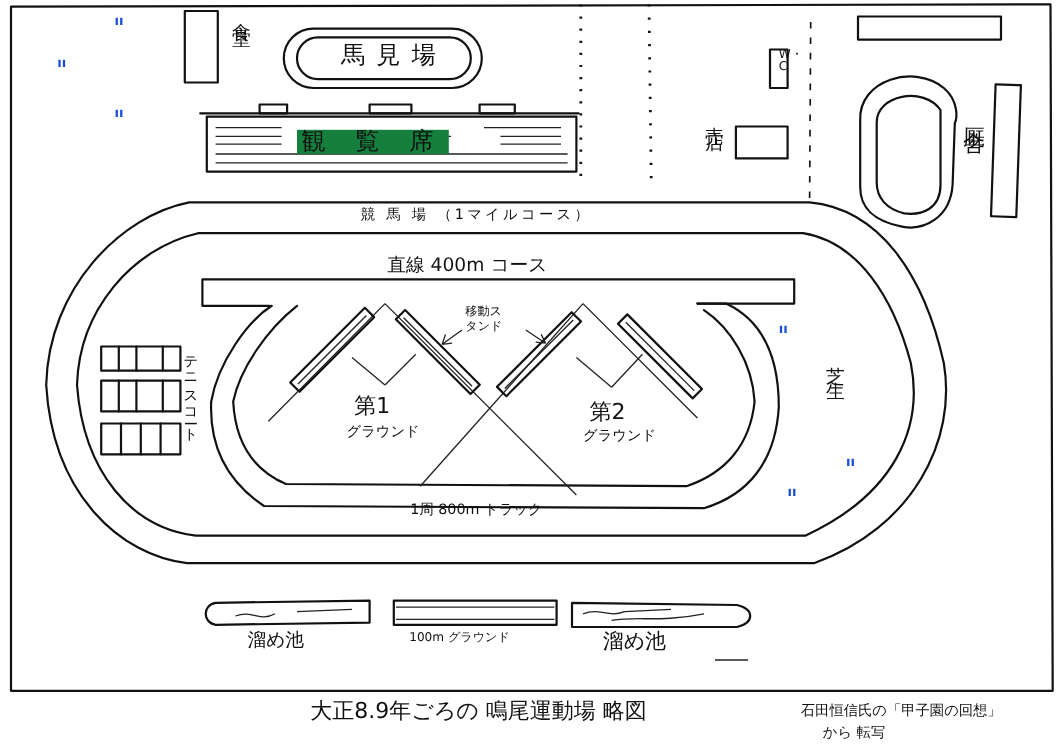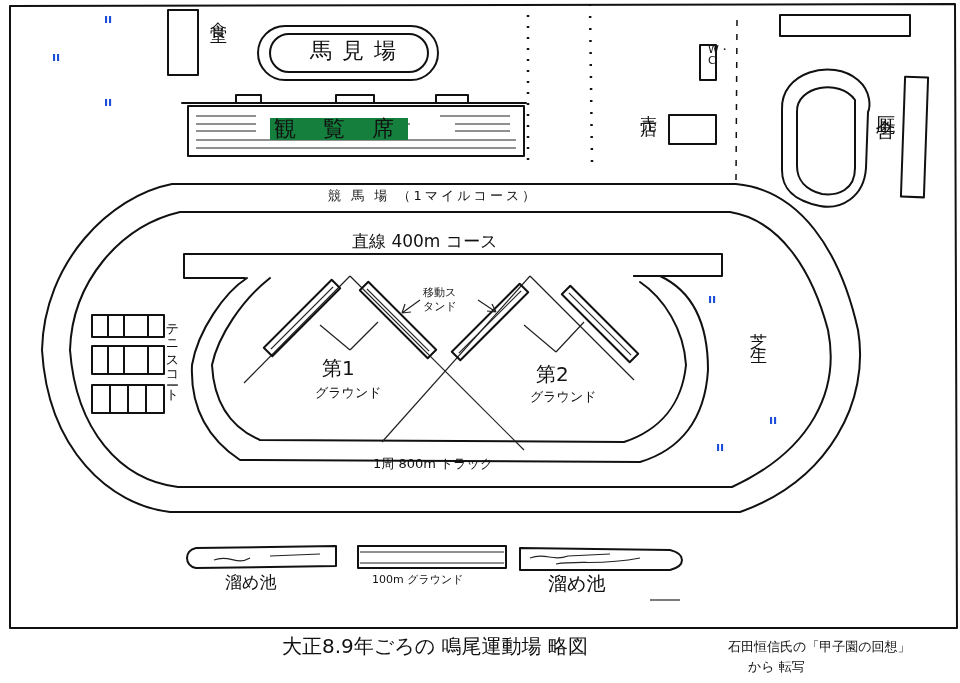--- a/index.html
+++ b/index.html
@@ -133,21 +133,21 @@
 <div class="lbl v mid" style="left:210px; top:8px;">食堂</div>
 <div class="lbl big" style="left:310px; top:40px;">馬見場</div>
 <div class="lbl big" style="left:270px; top:118px; background:#15803d; padding:0 4px;">観 覧 席</div>
 <div class="lbl xs" style="left:689px; top:44px; width:10px; word-break:break-all; white-space:normal;margin-left:19px;">W・C</div>
 <div class="lbl v mid" style="left:640px; top:102px;">売店</div>
 <div class="lbl v mid" style="left:876px; top:100px; font-size:20px;">厩舎</div>
 
 <div class="lbl" style="left:328px; top:189px; font-size:13px; letter-spacing:3px;">競 馬 場 （1マイルコース）</div>
 <div class="lbl mid" style="left:352px; top:233px;">直線 400m コース</div>
 
-<div class="lbl xs" style="left:423px; top:286px; width:40px; white-space:normal; line-height:1.3;">移動スタンド</div>
+<div class="lbl xs" style="left:423px; top:276px; width:40px; white-space:normal; line-height:1.3;">移動スタンド</div>
 
 <div class="lbl" style="left:322px; top:358px; font-size:20px;text-align:center;">第1</div>
 <div class="lbl sm" style="left:315px; top:386px;">グラウンド</div>
 <div class="lbl" style="left:536px; top:364px; font-size:20px;text-align:right;">第2</div>
 <div class="lbl sm" style="left:530px; top:390px;">グラウンド</div>
 
 <div class="lbl sm" style="left:373px; top:457px;">1周 800m トラック</div>
 <div class="lbl v sm" style="left:166px; top:315px; letter-spacing:1px;">テニスコート</div>
 <div class="lbl v mid" style="left:750px; top:320px; letter-spacing:14px;">芝生</div>
 

